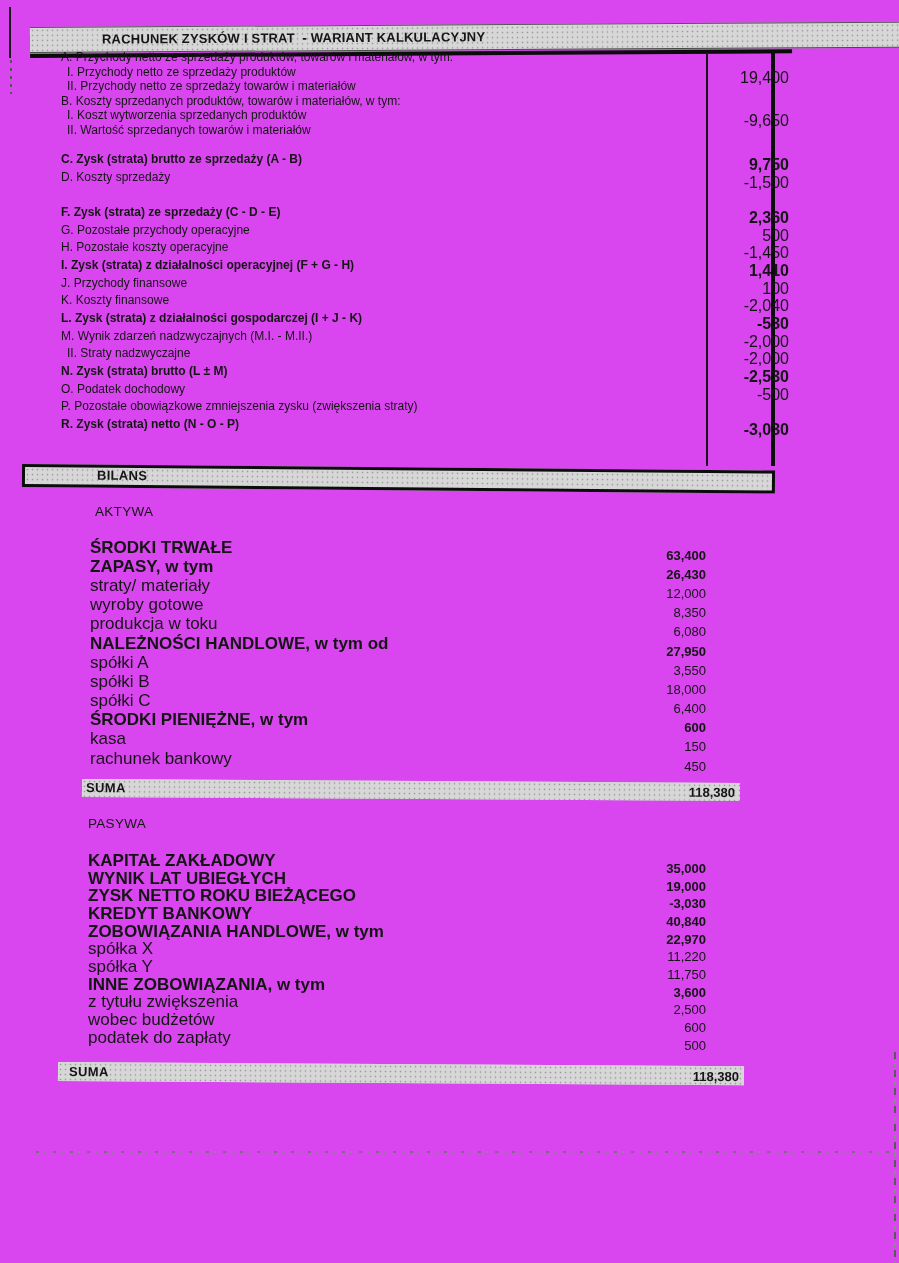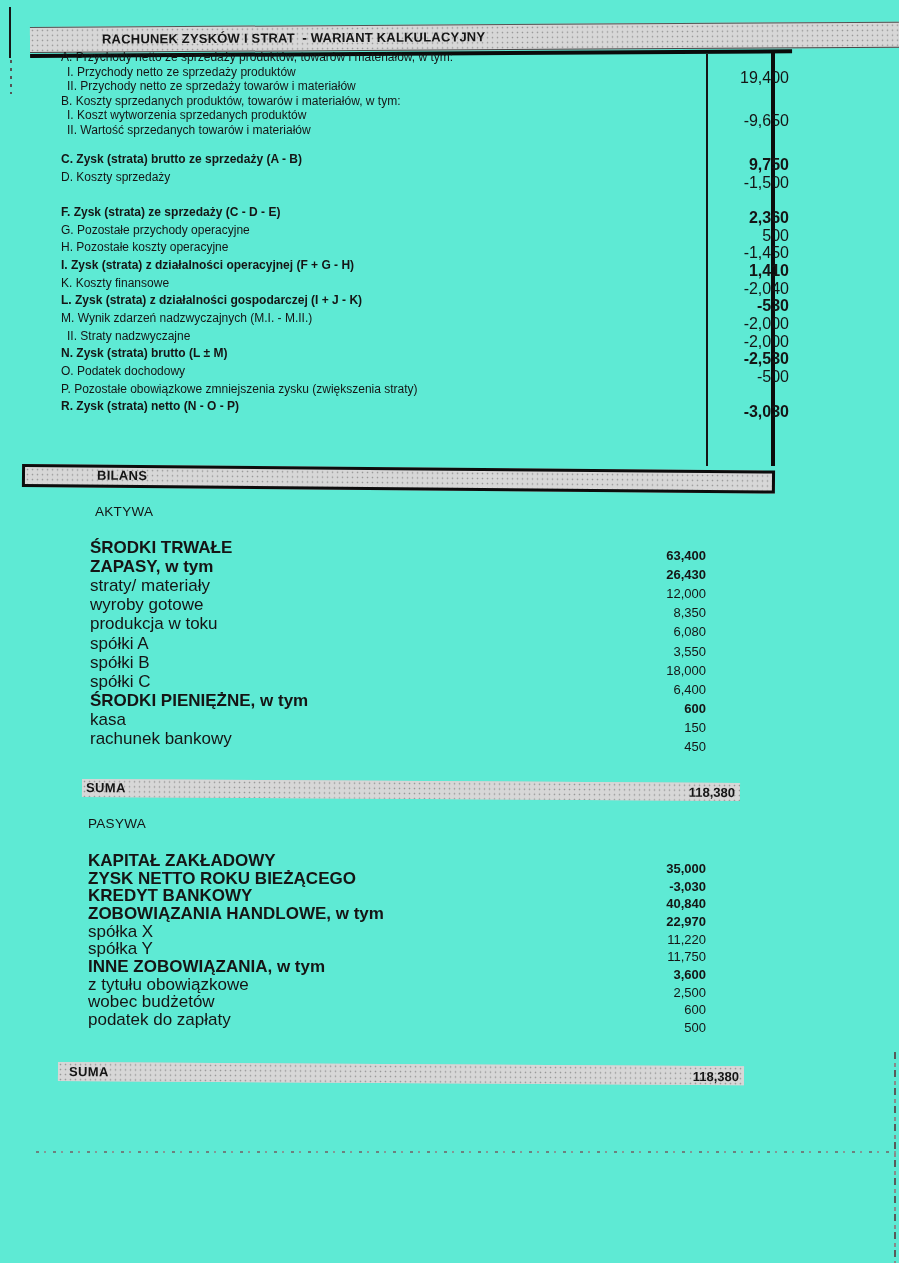--- a/index.html
+++ b/index.html
@@ -1,19 +1,19 @@
 <!DOCTYPE html>
 <html lang="pl"><head>
 <meta charset="utf-8">
 <style>
   html,body{margin:0;padding:0;background:#ffffff;}
   .page{
     position:relative;
     width:899px;height:1263px;
-    background:#5eead4;
+    background:#d946ef;
     font-family:"Liberation Sans","DejaVu Sans",sans-serif;
     color:#151515;
     overflow:hidden;
   }
   
   .band{
     background-color:#c9c9c9;
     background-image:
       radial-gradient(circle, rgba(45,45,45,.38) .7px, transparent 1.1px),
       repeating-conic-gradient(from 0deg at 0 0, #c0c0c0 0% 25%, #d7d7d7 25% 50%, #c6c6c6 50% 75%, #cfcfcf 75% 100%);
@@ -144,20 +144,24 @@
       <div class="prow">
         <span class="plabel">H. Pozostałe koszty operacyjne</span>
         <span class="pvalue">-1,450</span>
       </div>
 
       <div class="prow b">
         <span class="plabel">I. Zysk (strata) z działalności operacyjnej (F + G - H)</span>
         <span class="pvalue">1,410</span>
       </div>
 
+      <div class="prow">
+        <span class="plabel">J. Przychody finansowe</span>
+        <span class="pvalue">100</span>
+      </div>
 
       <div class="prow">
         <span class="plabel">K. Koszty finansowe</span>
         <span class="pvalue">-2,040</span>
       </div>
 
       <div class="prow b">
         <span class="plabel">L. Zysk (strata) z działalności gospodarczej (I + J - K)</span>
         <span class="pvalue">-530</span>
       </div>
@@ -219,20 +223,24 @@
       <div class="prow">
         <span class="plabel">wyroby gotowe</span>
         <span class="pvalue">8,350</span>
       </div>
 
       <div class="prow">
         <span class="plabel">produkcja w toku</span>
         <span class="pvalue">6,080</span>
       </div>
 
+      <div class="prow b">
+        <span class="plabel">NALEŻNOŚCI HANDLOWE, w tym od</span>
+        <span class="pvalue">27,950</span>
+      </div>
 
       <div class="prow">
         <span class="plabel">spółki A</span>
         <span class="pvalue">3,550</span>
       </div>
 
       <div class="prow">
         <span class="plabel">spółki B</span>
         <span class="pvalue">18,000</span>
       </div>
@@ -263,20 +271,24 @@
   </div>
 
   <div class="bs-heading pasywa-h">PASYWA</div>
   <div class="bs-rows pasywa-rows">
 
       <div class="prow b">
         <span class="plabel">KAPITAŁ ZAKŁADOWY</span>
         <span class="pvalue">35,000</span>
       </div>
 
+      <div class="prow b">
+        <span class="plabel">WYNIK LAT UBIEGŁYCH</span>
+        <span class="pvalue">19,000</span>
+      </div>
 
       <div class="prow b">
         <span class="plabel">ZYSK NETTO ROKU BIEŻĄCEGO</span>
         <span class="pvalue">-3,030</span>
       </div>
 
       <div class="prow b">
         <span class="plabel">KREDYT BANKOWY</span>
         <span class="pvalue">40,840</span>
       </div>
@@ -295,21 +307,21 @@
         <span class="plabel">spółka Y</span>
         <span class="pvalue">11,750</span>
       </div>
 
       <div class="prow b">
         <span class="plabel">INNE ZOBOWIĄZANIA, w tym</span>
         <span class="pvalue">3,600</span>
       </div>
 
       <div class="prow">
-        <span class="plabel">z tytułu obowiązkowe</span>
+        <span class="plabel">z tytułu zwiększenia</span>
         <span class="pvalue">2,500</span>
       </div>
 
       <div class="prow">
         <span class="plabel">wobec budżetów</span>
         <span class="pvalue">600</span>
       </div>
 
       <div class="prow">
         <span class="plabel">podatek do zapłaty</span>

